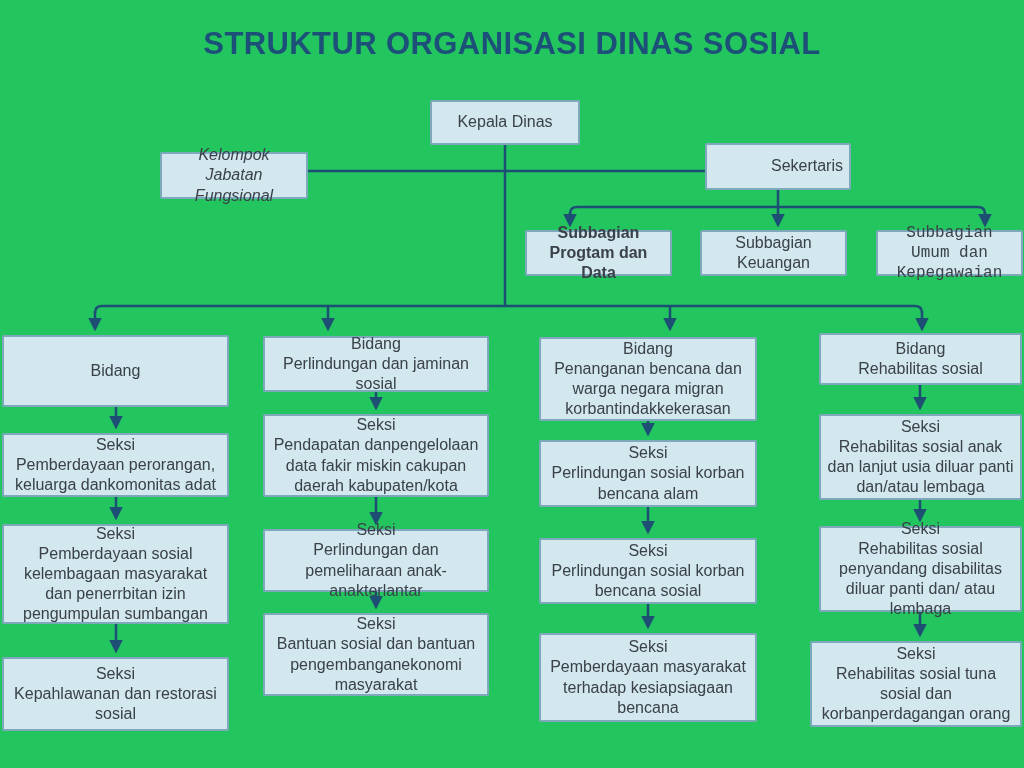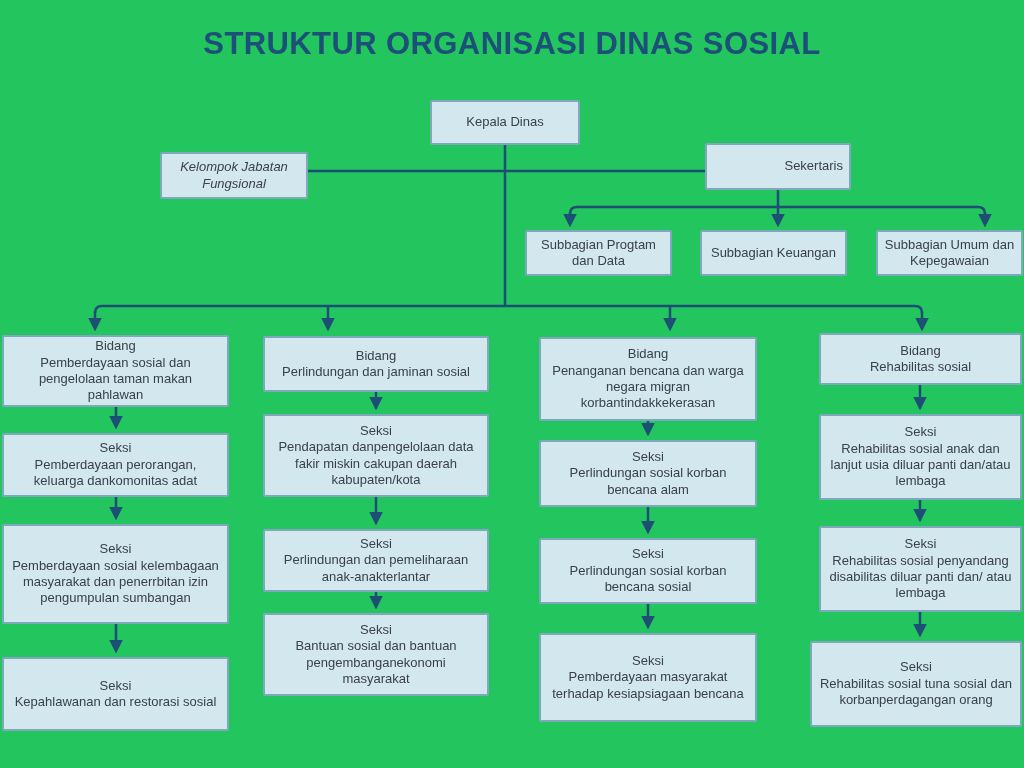--- a/index.html
+++ b/index.html
@@ -19,21 +19,21 @@
   svg.connectors{position:absolute;left:0;top:0;z-index:1;}
   .box{
     position:absolute;z-index:2;
     background:#d3e7ef;
     border:2px solid #7ea9bd;
     border-radius:2px;
     box-sizing:border-box;
     display:flex;flex-direction:column;align-items:center;justify-content:center;
     text-align:center;
     color:#3a4149;
-    font-size:13px;line-height:1.26;
+    font-size:16px;line-height:1.26;
     padding:3px 6px;
   }
   .box .hd{width:100%;}
   .box .tx{width:100%;}
 </style>
 </head>
 <body>
 
 <div id="canvas">
 
@@ -86,33 +86,32 @@
   </div>
 
   <div class="box" style="left:160px;top:152px;width:148px;height:47px;font-style:italic;">
     <div class="tx">Kelompok Jabatan Fungsional</div>
   </div>
 
   <div class="box" style="left:705px;top:143px;width:146px;height:47px;text-align:right;">
     <div class="tx">Sekertaris</div>
   </div>
 
-  <div class="box" style="left:525px;top:230px;width:147px;height:46px;">
+  <div class="box" style="left:525px;top:230px;width:147px;height:46px;font-weight:bold;">
     <div class="tx">Subbagian Progtam dan Data</div>
   </div>
   <div class="box" style="left:700px;top:230px;width:147px;height:46px;">
     <div class="tx">Subbagian Keuangan</div>
   </div>
-  <div class="box" style="left:876px;top:230px;width:147px;height:46px;">
+  <div class="box" style="left:876px;top:230px;width:147px;height:46px;font-family:Liberation Mono, monospace;">
     <div class="tx">Subbagian Umum dan Kepegawaian</div>
   </div>
 
   <div class="box" style="left:2px;top:335px;width:227px;height:72px;">
     <div class="hd">Bidang</div>
-    <div class="tx">Pemberdayaan sosial dan pengelolaan taman makan pahlawan</div>
   </div>
   <div class="box" style="left:2px;top:433px;width:227px;height:64px;">
     <div class="hd">Seksi</div>
     <div class="tx">Pemberdayaan perorangan, keluarga dankomonitas adat</div>
   </div>
   <div class="box" style="left:2px;top:524px;width:227px;height:100px;">
     <div class="hd">Seksi</div>
     <div class="tx">Pemberdayaan sosial kelembagaan masyarakat dan penerrbitan izin pengumpulan sumbangan</div>
   </div>
   <div class="box" style="left:2px;top:657px;width:227px;height:74px;">

